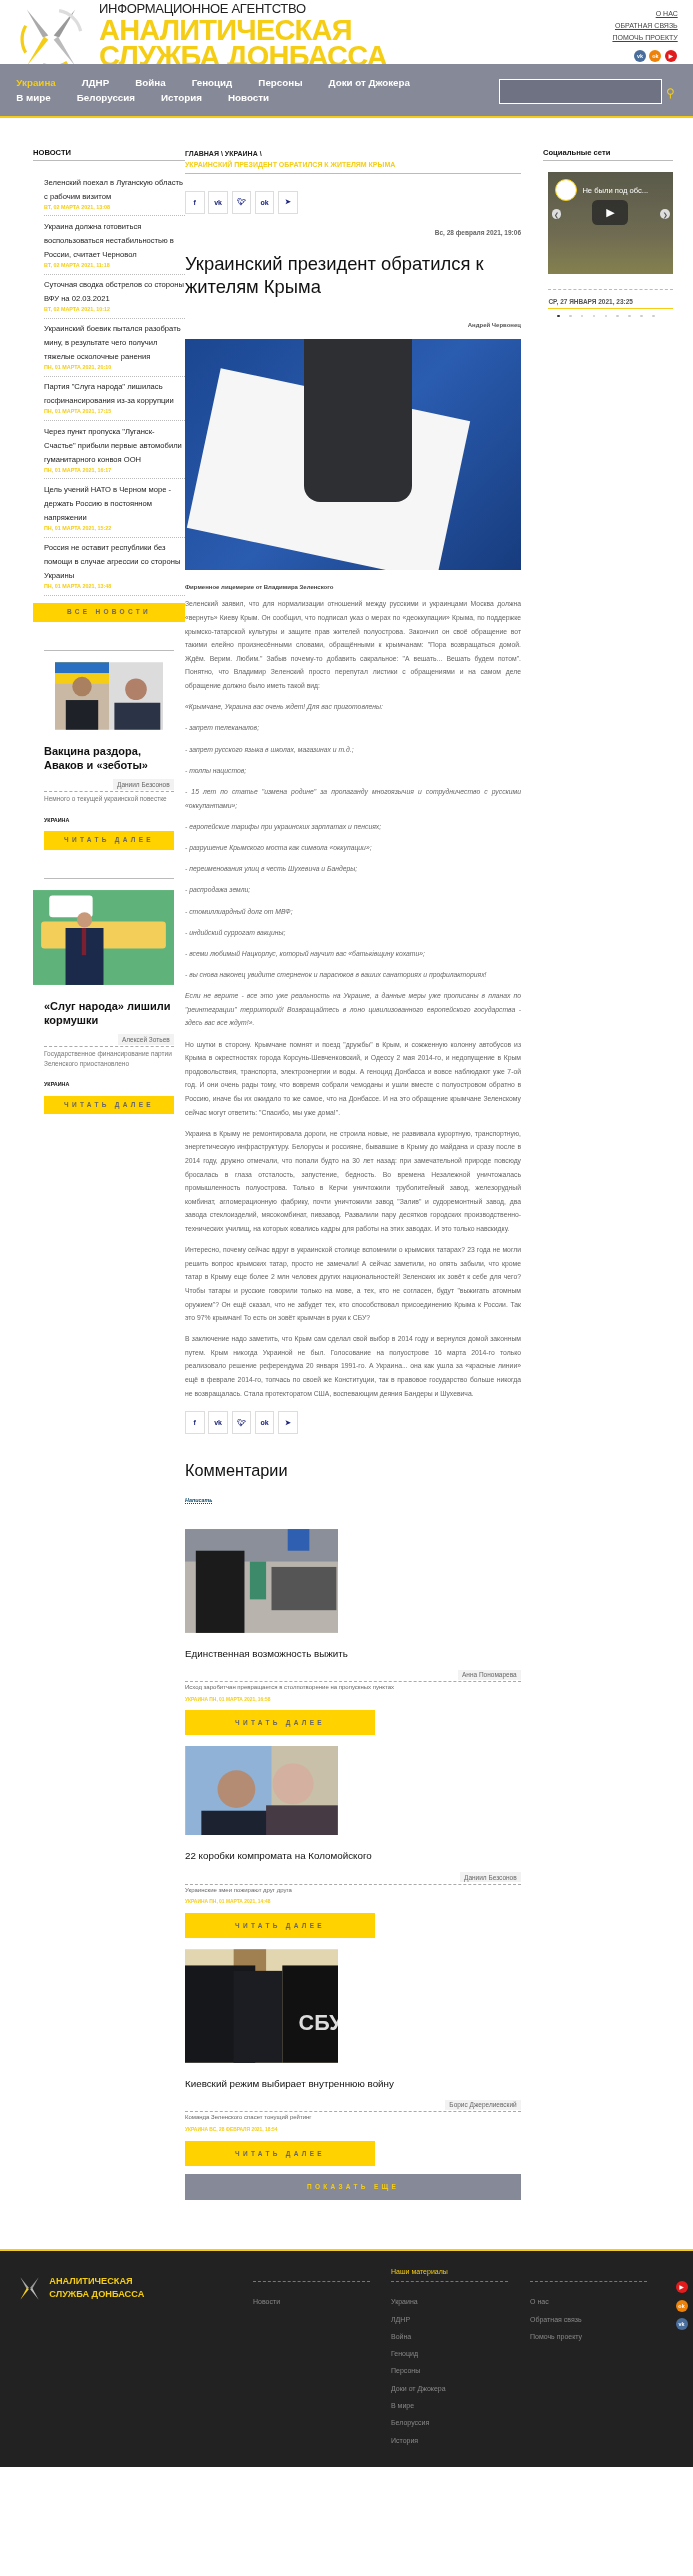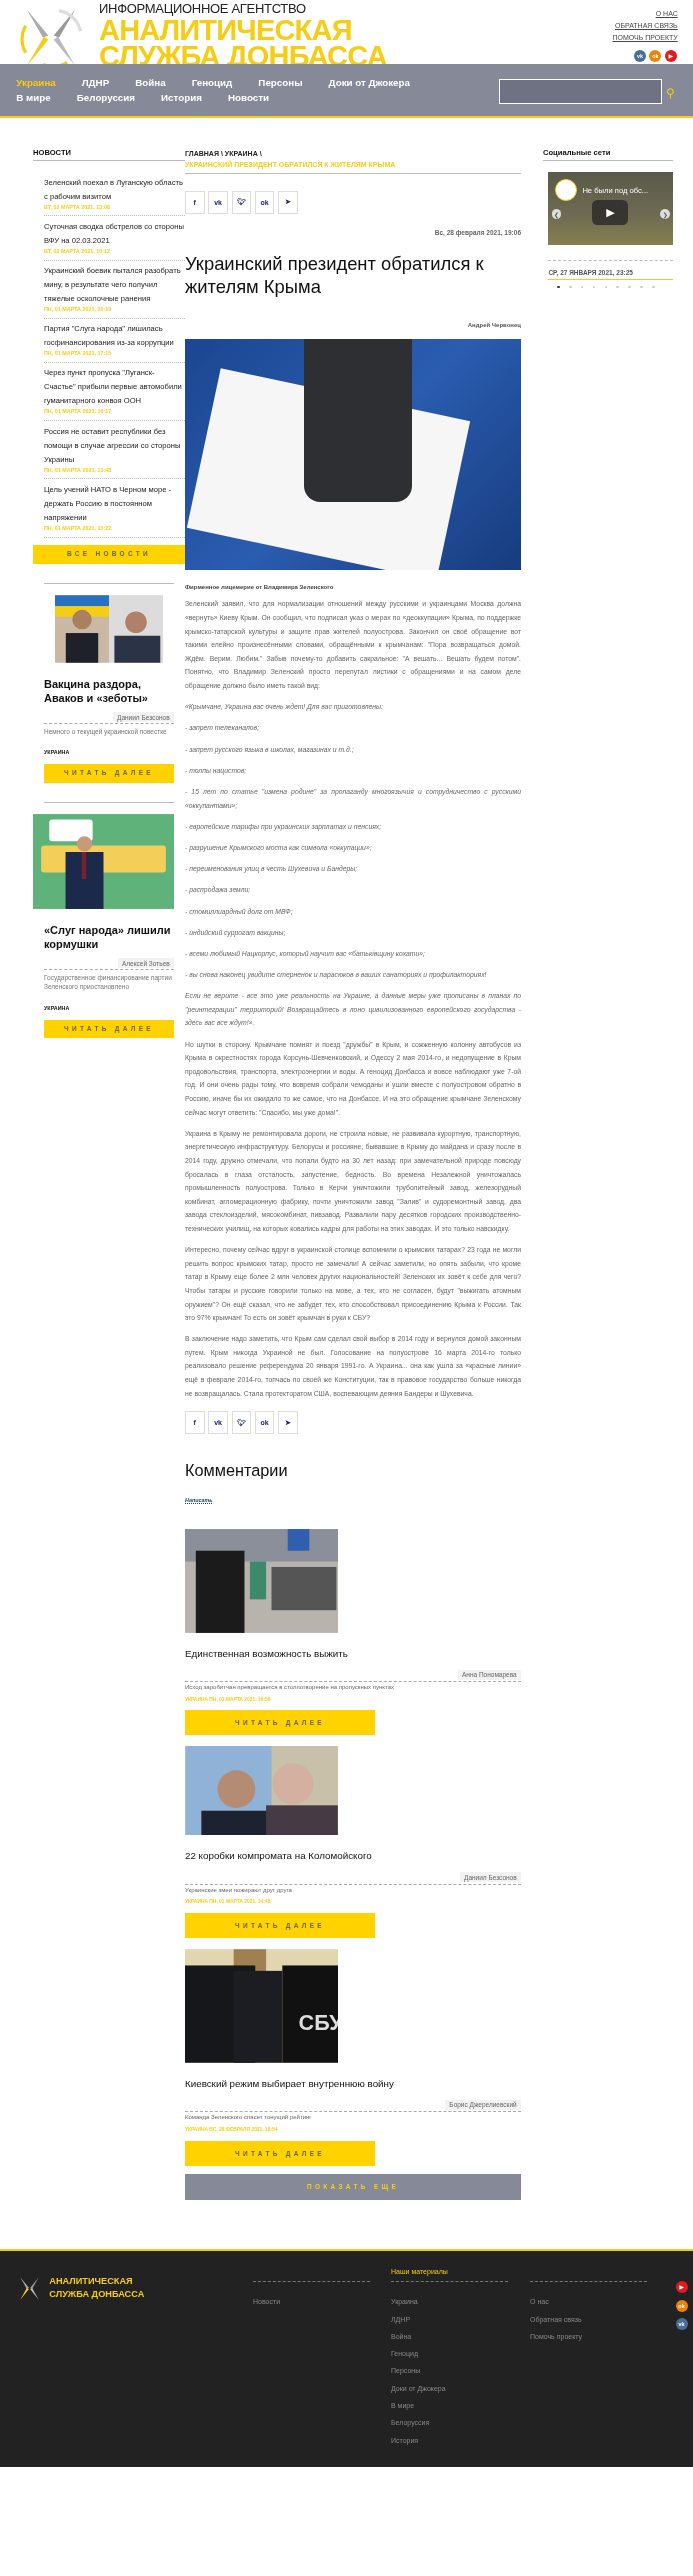--- a/index.html
+++ b/index.html
@@ -26,21 +26,21 @@
 .left{width:152px;margin-left:33px}
 .mid{width:336px;margin-left:0px;padding-left:0}
 .right{width:130px;margin-left:22px}
 .sec-title{font-size:7.6px;font-weight:bold;color:#111;padding-bottom:3.3px;border-bottom:0.5px solid #bbb}
 .news{padding:11px 0 0 11px}
 .news-item{padding:3.3px 0 4.3px;border-bottom:0.5px dotted #bbb}
 .news-item p{font-size:7.6px;line-height:14px;color:#222}
 .news-date{font-size:5.4px;font-weight:bold;color:#f5cd14;line-height:7.6px}
 .btn-yellow{background:#ffd200;color:#666;font-weight:bold;letter-spacing:3.3px;text-align:center;font-size:6.5px;height:18.4px;line-height:18.4px;display:block}
 .all-news{margin-top:7.6px}
-.card{margin-top:9px;padding-top:10px}
+.card{margin-top:18px;padding-top:10px}
 .card hr{border:none;border-top:0.5px solid #bbb;margin:0 11px}
 .card-img{display:block;margin:11px auto 0}
 .card h3{font-size:11px;line-height:14px;margin:14px 11px 0;color:#111}
 .author{display:flex;justify-content:flex-end;margin:7.6px 11px 0;border-bottom:0.5px dashed #aaa;padding-bottom:1.1px}
 .author span{background:#f2f2f2;font-size:6.5px;color:#666;padding:1.6px 4.3px}
 .card .desc{font-size:6.5px;color:#777;line-height:9.8px;margin:2.2px 11px 0}
 .card .cat{font-size:5.4px;font-weight:bold;color:#111;margin:13px 11px 0}
 .card .btn-yellow{margin:8.7px 11px 0}
 .breadcrumb{font-size:7px;font-weight:bold;line-height:11px;padding-bottom:3.3px;border-bottom:0.5px solid #bbb}
 .breadcrumb .cur{color:#f5cd14;display:block}
@@ -58,21 +58,21 @@
 .comments{font-size:16.3px;font-weight:normal;margin-top:27px;color:#111}
 .write{display:inline-block;font-size:5.4px;font-weight:bold;font-style:italic;color:#0b4a6e;border-bottom:0.5px dotted #0b4a6e;margin-top:16.3px}
 .rel{margin-top:25px}
 .rel-img{width:153px;height:104px}
 .rel h4{font-size:9.8px;font-weight:normal;margin-top:13px;color:#111;font-family:"Liberation Sans Narrow","Liberation Sans",sans-serif}
 .rel .author{margin:11px 0 0}
 .rel .desc{font-size:6px;color:#666;margin-top:2.2px}
 .rel .meta{font-size:4.9px;font-weight:bold;color:#f5cd14;margin-top:6.5px}
 .rel .btn-yellow{width:190px;margin-top:8.7px;height:25px;line-height:25px}
 .more{margin-top:8.7px;background:#868997;color:#f5cd14;font-weight:bold;letter-spacing:3.3px;text-align:center;font-size:6.5px;height:26px;line-height:26px}
-.video{margin-top:11px;margin-left:5.4px;width:125px;height:73px;background:linear-gradient(#5a5a4a,#6f6b52 60%,#85804f);position:relative}
+.video{margin-top:11px;margin-left:5.4px;width:125px;height:102px;background:linear-gradient(#5a5a4a,#6f6b52 60%,#85804f);position:relative}
 .video .ttl{position:absolute;left:34px;top:14px;color:#fff;font-size:7.6px}
 .video .vlogo{position:absolute;left:6.5px;top:6.5px;width:22px;height:22px;border-radius:50%;background:#fff;border:1.6px solid #f5cd14}
 .video .play{position:absolute;left:44px;top:28px;width:36px;height:25px;background:rgba(40,40,40,.8);border-radius:5.4px;color:#fff;display:flex;align-items:center;justify-content:center;font-size:11px}
 .video .arr{position:absolute;top:37px;width:9.8px;height:9.8px;border-radius:50%;background:#ddd;color:#555;font-size:6px;display:flex;align-items:center;justify-content:center}
 .vdate{margin:15px 0 0 5.4px;width:125px;border-top:0.5px dashed #bbb;padding-top:7.6px;font-size:6.5px;font-weight:bold;color:#555;border-bottom:1.1px solid #f5cd14;padding-bottom:3.3px}
 .dots{display:flex;gap:9.2px;margin:5.4px 0 0 14px}
 .dots span{width:2.7px;height:2.7px;border-radius:50%;background:#ccc}
 .dots span.on{background:#333}
 .footer{margin-top:49px;background:#222;border-top:2.2px solid #f5cd14;height:218px;position:relative}
 .f-logo{position:absolute;left:16.3px;top:24px;color:#f5cd14;font-weight:bold;font-size:9.2px;line-height:13px;padding-left:33px}
@@ -132,42 +132,46 @@
 <div class="wrap">
 
   <aside class="left">
     <div class="sec-title">НОВОСТИ</div>
     <div class="news">
       <div class="news-item">
           <p>Зеленский поехал в Луганскую область с рабочим визитом</p>
           <div class="news-date">ВТ, 02 МАРТА 2021, 13:08</div>
         </div>
       <div class="news-item">
+          <p>Украина должна готовиться воспользоваться нестабильностью в России, считает Черновол</p>
+          <div class="news-date">ВТ, 02 МАРТА 2021, 11:18</div>
+        </div>
+      <div class="news-item">
           <p>Суточная сводка обстрелов со стороны ВФУ на 02.03.2021</p>
           <div class="news-date">ВТ, 02 МАРТА 2021, 10:12</div>
         </div>
       <div class="news-item">
           <p>Украинский боевик пытался разобрать мину, в результате чего получил тяжелые осколочные ранения</p>
           <div class="news-date">ПН, 01 МАРТА 2021, 20:10</div>
         </div>
       <div class="news-item">
           <p>Партия "Слуга народа" лишилась госфинансирования из-за коррупции</p>
           <div class="news-date">ПН, 01 МАРТА 2021, 17:15</div>
         </div>
       <div class="news-item">
           <p>Через пункт пропуска "Луганск-Счастье" прибыли первые автомобили гуманитарного конвоя ООН</p>
           <div class="news-date">ПН, 01 МАРТА 2021, 16:17</div>
         </div>
       <div class="news-item">
+          <p>Цель учений НАТО в Черном море - держать Россию в постоянном напряжении</p>
+          <div class="news-date">ПН, 01 МАРТА 2021, 15:22</div>
+        </div>
+      <div class="news-item">
           <p>Россия не оставит республики без помощи в случае агрессии со стороны Украины</p>
           <div class="news-date">ПН, 01 МАРТА 2021, 13:48</div>
-        </div>
-      <div class="news-item">
-          <p>Цель учений НАТО в Черном море - держать Россию в постоянном напряжении</p>
-          <div class="news-date">ПН, 01 МАРТА 2021, 15:22</div>
         </div>
     </div>
     <a href="#" class="btn-yellow all-news">ВСЕ НОВОСТИ</a>
 
     <div class="card">
       <hr>
       <svg class="card-img" width="108" height="68" viewBox="0 0 200 125">
           <rect width="100" height="125" fill="#c9b8a4"></rect>
           <rect x="0" y="0" width="100" height="40" fill="#f5cd14"></rect>
           <rect x="0" y="0" width="100" height="20" fill="#2a70c2"></rect>

